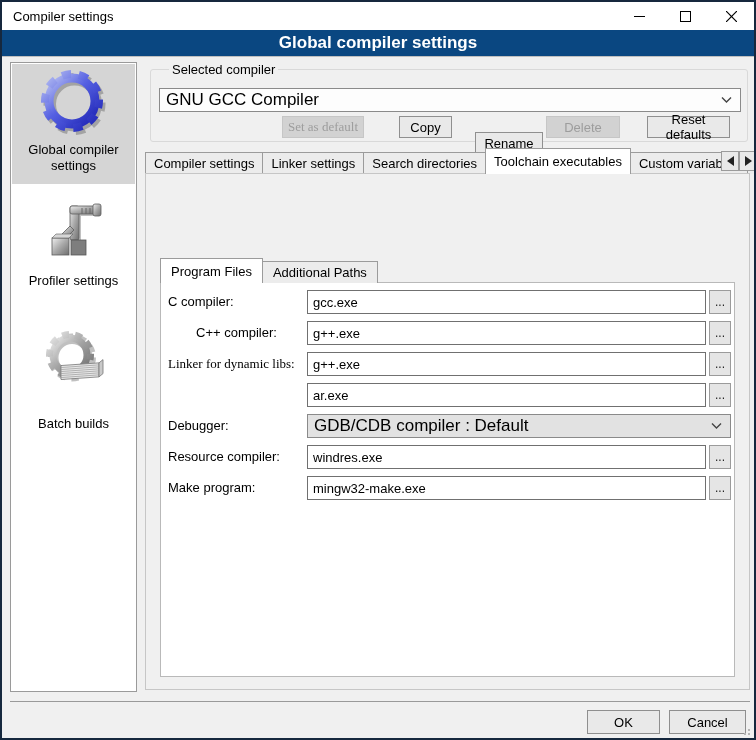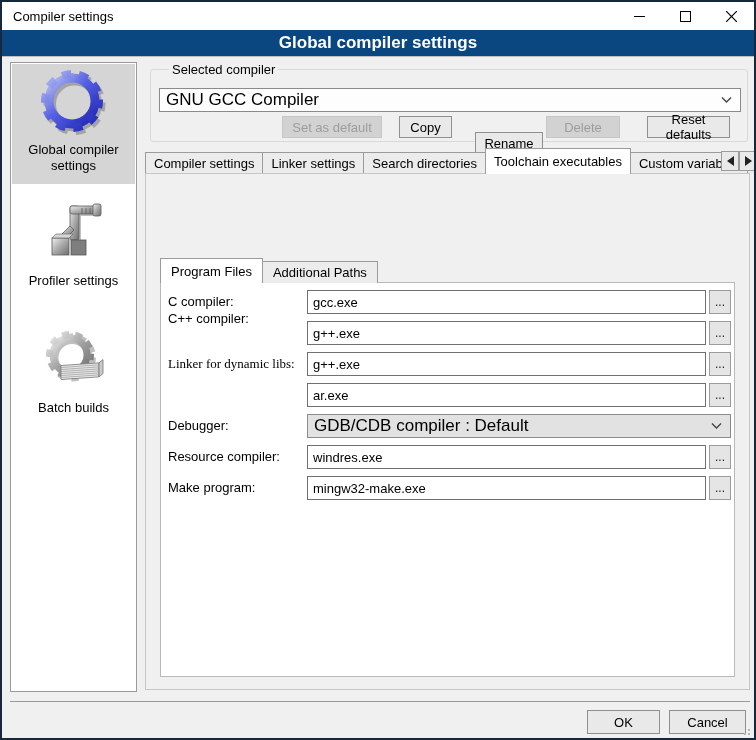--- a/index.html
+++ b/index.html
@@ -151,21 +151,21 @@
           <line x1="50" y1="8" x2="50" y2="14" stroke="#666" stroke-width="1"></line>
           <polygon points="30,26 22,34 26,38 34,30" fill="url(#met1)" stroke="#5d5d5d" stroke-width="0.8"></polygon>
           <rect x="12" y="38" width="17" height="17" fill="url(#met1)" stroke="#5d5d5d" stroke-width="0.8"></rect>
           <rect x="31" y="40" width="15" height="15" fill="#7e7e7e" stroke="#555" stroke-width="0.8"></rect>
           <polygon points="12,38 16,34 33,34 29,38" fill="#d6d6d6" stroke="#5d5d5d" stroke-width="0.6"></polygon>
         </svg>
       </div>
       <div class="lbl">Profiler settings</div>
     </div>
 
-    <div class="side-item" style="padding-top:26px;">
+    <div class="side-item" style="padding-top:26px;gap:16px;">
       <div class="icon-box">
         <svg width="68" height="68" viewBox="0 0 68 68">
           <defs>
             <linearGradient id="graygear" x1="0" y1="0" x2="1" y2="1">
               <stop offset="0" stop-color="#e9e9e9"></stop>
                 <stop offset="0.5" stop-color="#a2a2a2"></stop>
                 <stop offset="1" stop-color="#6f6f6f"></stop>
             </linearGradient>
           </defs>
           <g transform="translate(2,2.5)" opacity="0.3">
@@ -192,21 +192,21 @@
 
   <div class="groupbox" style="left:148px; top:67px; width:598px; height:73px;">
     <span class="gb-label">Selected compiler</span>
   </div>
   <div class="combo" style="left:157px; top:86px; width:582px; height:24px;">
     <span>GNU GCC Compiler</span>
     <svg class="chev" width="11" height="7">
         <path d="M1 1 L5.5 5.5 L10 1" fill="none" stroke="#444" stroke-width="1.4"></path>
       </svg>
   </div>
-  <button class="btn disabled" style="left:280px; top:114px; width:100px; height:22px;">Set as default</button>
+  <button class="btn disabled" style="left:280px; top:114px; width:82px; height:22px;font-family:Liberation Serif, serif;">Set as default</button>
   <button class="btn" style="left:397px; top:114px; width:53px; height:22px;">Copy</button>
   <button class="btn" style="left:473px; top:130px; width:68px; height:22px;text-align:center;">Rename</button>
   <button class="btn disabled" style="left:544px; top:114px; width:74px; height:22px;">Delete</button>
   <button class="btn" style="left:645px; top:114px; width:83px; height:22px;">Reset defaults</button>
 
   <div class="tabpanel"></div>
   <div class="tabstrip">
     <div class="tab">Compiler settings</div>
     <div class="tab">Linker settings</div>
     <div class="tab">Search directories</div>
@@ -234,21 +234,21 @@
   <div class="innerpanel"></div>
   <div class="subtabstrip">
     <div class="subtab active">Program Files</div>
     <div class="subtab">Additional Paths</div>
   </div>
 
   <span class="row-label" style="top:288px;">C compiler:</span>
   <input class="row-input" style="top: 288px;" value="gcc.exe">
   <button class="row-browse" style="top:288px;">...</button>
 
-  <span class="row-label" style="top:305px;">C++ compiler:</span>
+  <span class="row-label" style="top:319px;margin-left:28px;">C++ compiler:</span>
   <input class="row-input" style="top: 319px;" value="g++.exe">
   <button class="row-browse" style="top:319px;">...</button>
 
   <span class="row-label" style="top:350px;font-family:Liberation Serif, serif;">Linker for dynamic libs:</span>
   <input class="row-input" style="top: 350px;" value="g++.exe">
   <button class="row-browse" style="top:350px;">...</button>
 
   <input class="row-input" style="top: 381px;" value="ar.exe">
   <button class="row-browse" style="top:381px;">...</button>
 

